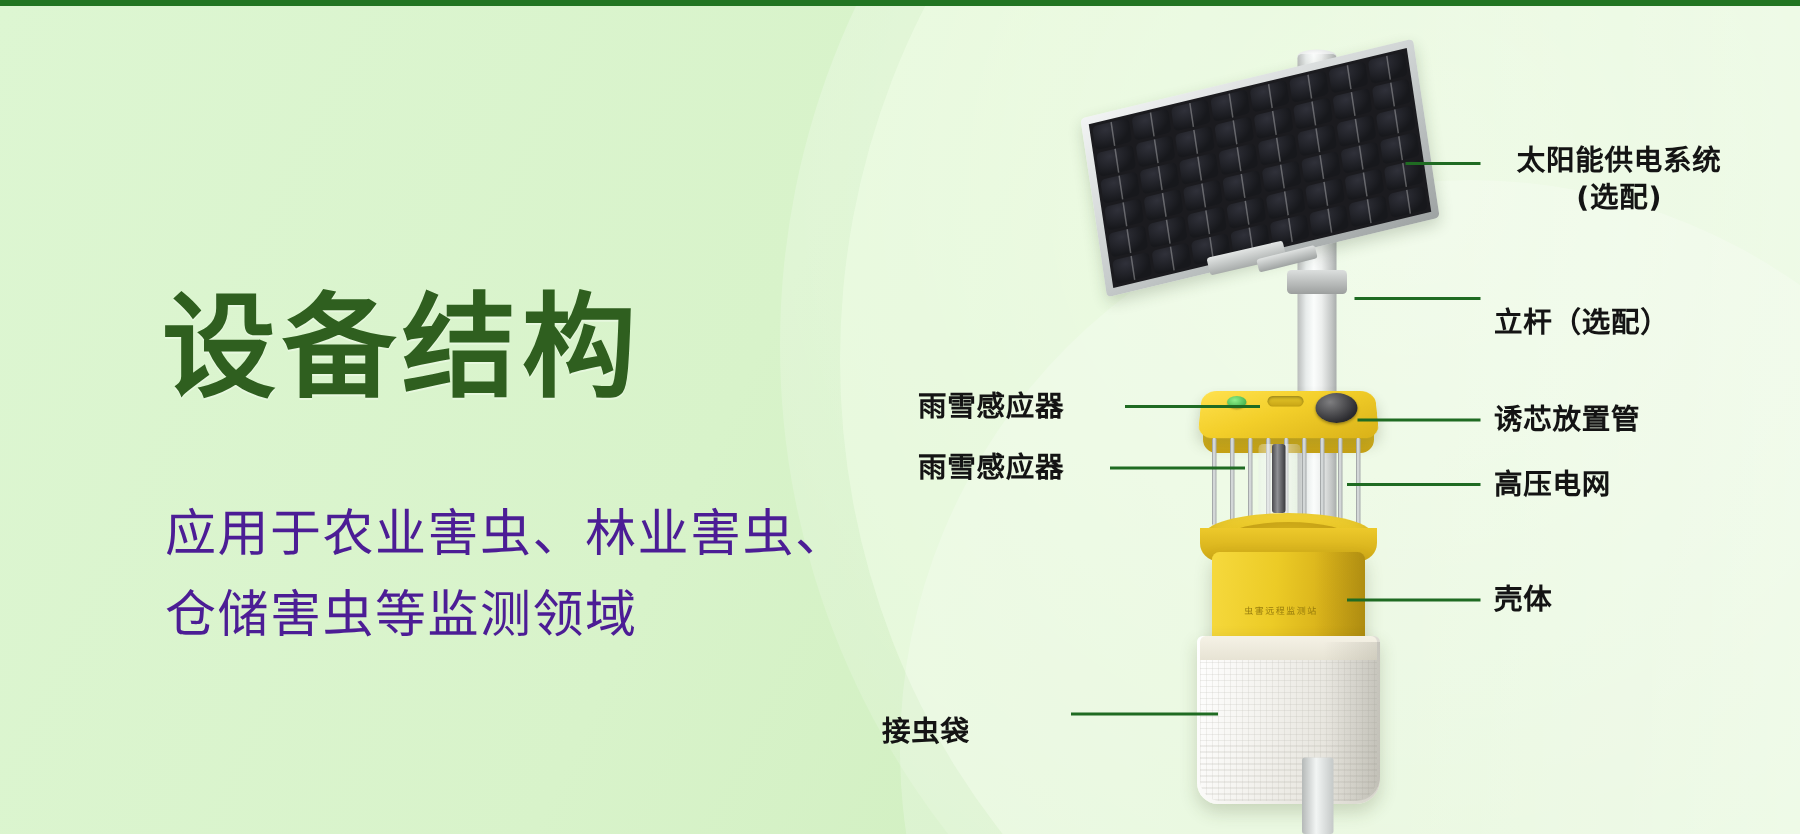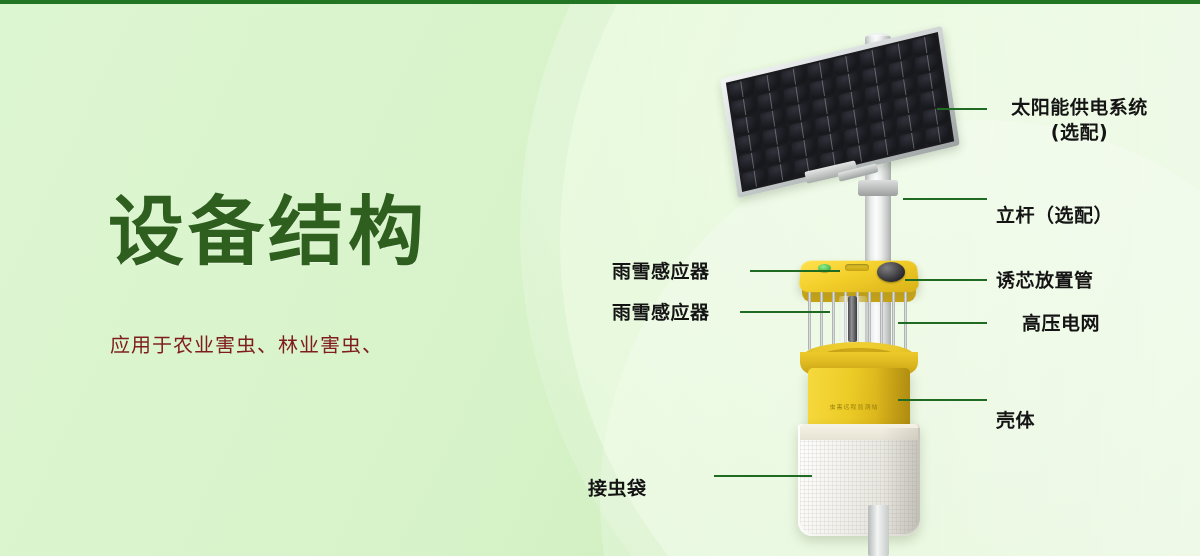--- a/index.html
+++ b/index.html
@@ -46,22 +46,22 @@
   .headline{
     position:absolute;left:108px;top:193px;
     font-size:76px;line-height:1.02;font-weight:800;
     color:#2f5f1f;letter-spacing:4px;
     font-family:"DejaVu Sans","Liberation Sans",sans-serif;
     text-shadow:0 1px 0 rgba(255,255,255,.35);
     z-index:20;white-space:nowrap;
   }
   .subcopy{
     position:absolute;left:110px;top:330px;width:470px;
-    font-size:20px;line-height:1.58;font-weight:500;
-    color:#7f1d1d;letter-spacing:1px;
+    font-size:34px;line-height:1.58;font-weight:500;
+    color:#4c1d95;letter-spacing:1px;
     font-family:"DejaVu Sans","Liberation Sans",sans-serif;
     z-index:20;
   }
   .subcopy div{white-space:nowrap;}
 
   
   .callout{position:absolute;z-index:30;}
   .lead{
     position:absolute;height:0;border-top:2px solid #1f6b22;
   }
@@ -266,20 +266,21 @@
   <div class="bg-grad"></div>
   <div class="bg-circle bg-circle-a"></div>
   <div class="bg-circle bg-circle-b"></div>
   <div class="bg-circle bg-circle-c"></div>
   <div class="bg-soft-right"></div>
   <div class="topbar"></div>
 
   <div class="headline">设备结构</div>
   <div class="subcopy">
     <div>应用于农业害虫、林业害虫、</div>
+    <div>仓储害虫等监测领域</div>
   </div>
 
   <div id="product">
 
     <div class="pole-cap"></div>
     <div class="pole"></div>
 
     <div class="panel-wrap">
       <div class="panel-frame">
         <div class="panel-glass" id="panel-glass">
@@ -387,26 +388,26 @@
     <div class="ctext" style="left:996px;top:187px;margin-top:16px;">立杆（选配）</div>
   </div>
 
   <div class="callout">
     <div class="lead" style="left:905px;top:279px;width:82px;"></div>
     <div class="ctext" style="left:996px;top:268px;">诱芯放置管</div>
   </div>
 
   <div class="callout">
     <div class="lead" style="left:898px;top:322px;width:89px;"></div>
-    <div class="ctext" style="left:1022px;top:311px;">高压电网</div>
+    <div class="ctext" style="left:996px;top:311px;">高压电网</div>
   </div>
 
   <div class="callout">
     <div class="lead" style="left:898px;top:399px;width:89px;"></div>
-    <div class="ctext" style="left:996px;top:388px;margin-top:20px;">壳体</div>
+    <div class="ctext" style="left:996px;top:388px;">壳体</div>
   </div>
 
   <div class="callout">
     <div class="lead" style="left:750px;top:270px;width:90px;"></div>
     <div class="ctext rt" style="left:612px;top:259px;width:128px;">雨雪感应器</div>
   </div>
 
   <div class="callout">
     <div class="lead" style="left:740px;top:311px;width:90px;"></div>
     <div class="ctext rt" style="left:612px;top:300px;width:118px;">雨雪感应器</div>

